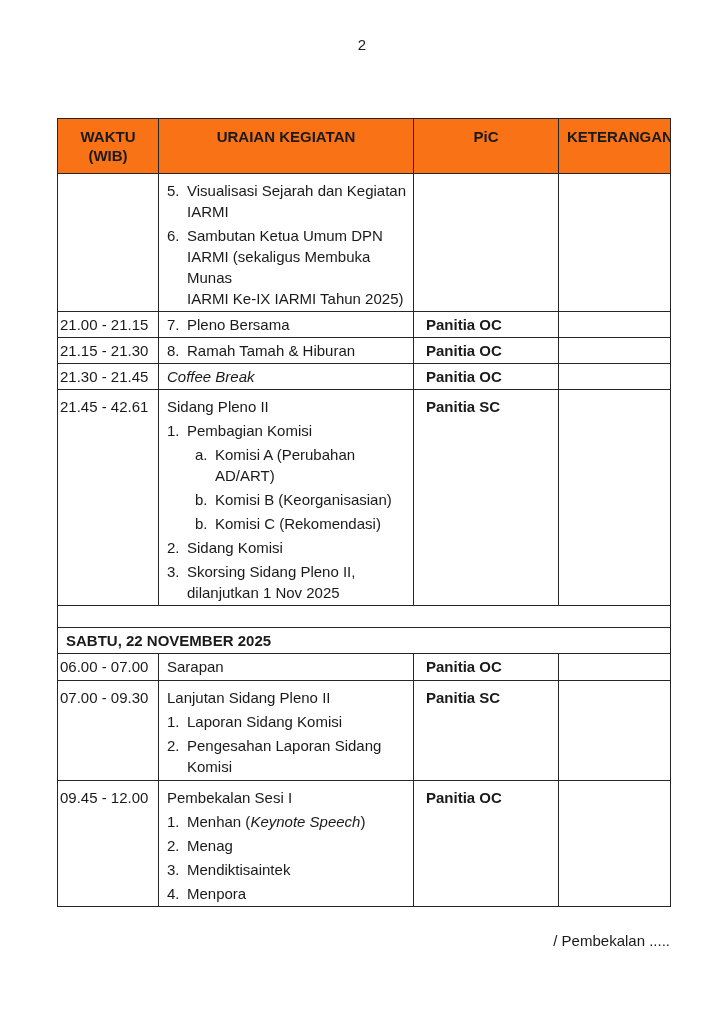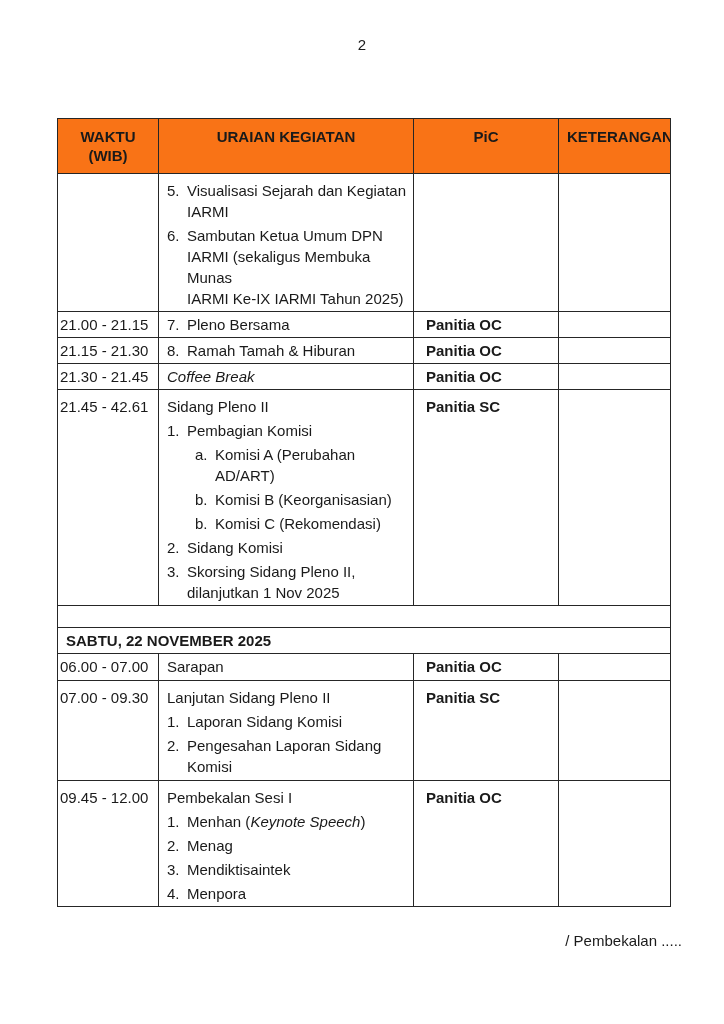--- a/index.html
+++ b/index.html
@@ -76,21 +76,21 @@
   td.cell-section {
     font-weight: bold;
     vertical-align: middle;
     padding: 2px 6px 2px 8px;
     line-height: 21px;
   }
   td.cell-spacer { background: #ffffff; }
   .footer-note {
     position: absolute;
     top: 932px;
-    right: 42px;
+    right: 54px;
     font-size: 15px;
     text-align: left;
     margin-left: 48px;
   }
 </style>
 </head>
 <body>
 
 <div class="page">
 

